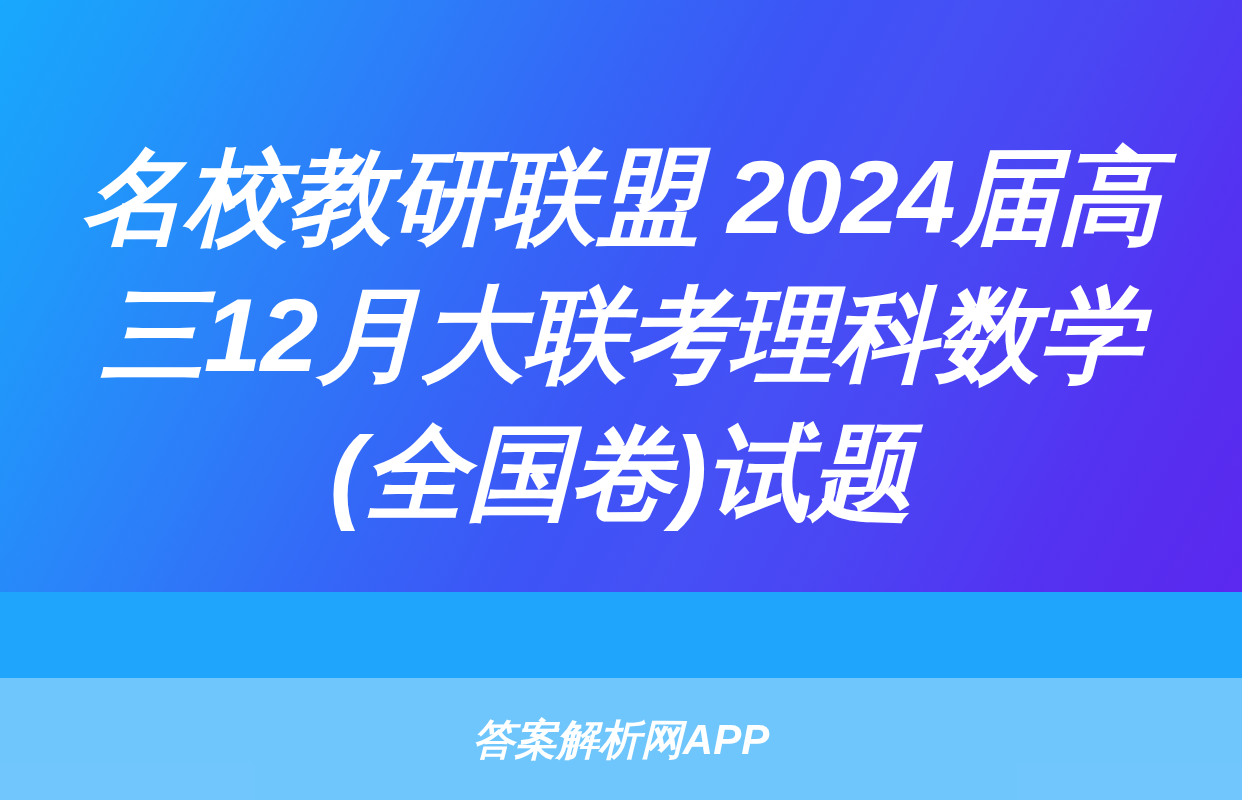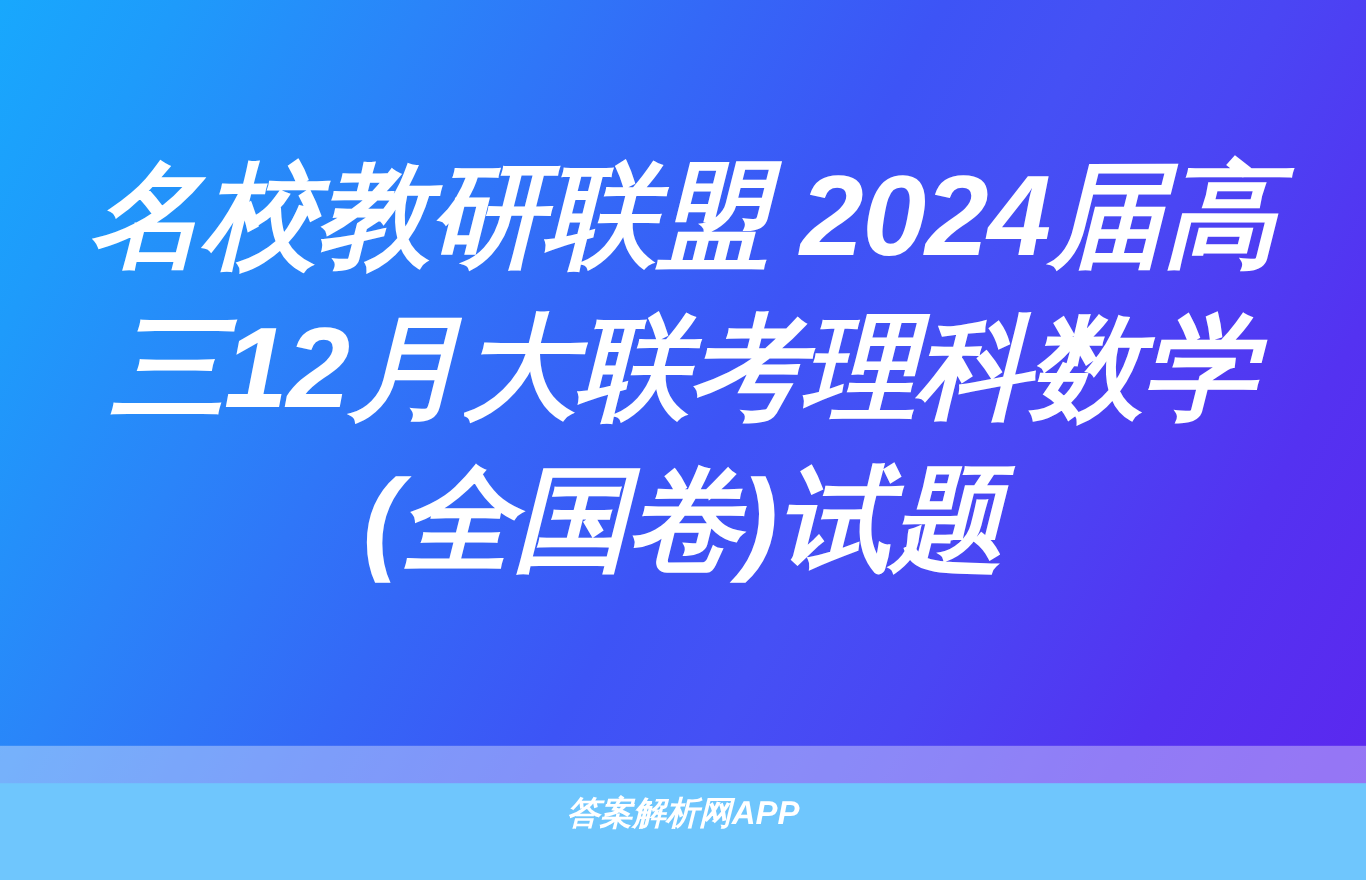--- a/index.html
+++ b/index.html
@@ -8,21 +8,21 @@
   html, body {
     width:1242px;
     height:800px;
     overflow:hidden;
     background:#1FA6FC;
   }
 
   #poster {
     position:relative;
     width:1242px;
-    height:712px;
+    height:592px;
     
     background:
       linear-gradient(118deg,
         #18A8FD  0%,
         #1E9BFB  10%,
         #2A84F9  24%,
         #3468F7  40%,
         #3D54F6  53%,
         #4550F5  62%,
         #4A46F4  72%,
@@ -66,21 +66,21 @@
     top:678px;
     width:1242px;
     height:122px;
     background:rgba(255,255,255,0.36);
     display:flex;
     align-items:center;
     justify-content:center;
   }
 
   #footer-bar .watermark {
-    font-size:30px;
+    font-size:42px;
     font-weight:700;
     font-style:italic;
     color:#ffffff;
     letter-spacing:0px;
     line-height:1;
     white-space:nowrap;
     transform:translateY(1px);
   }
 </style>
 </head>

